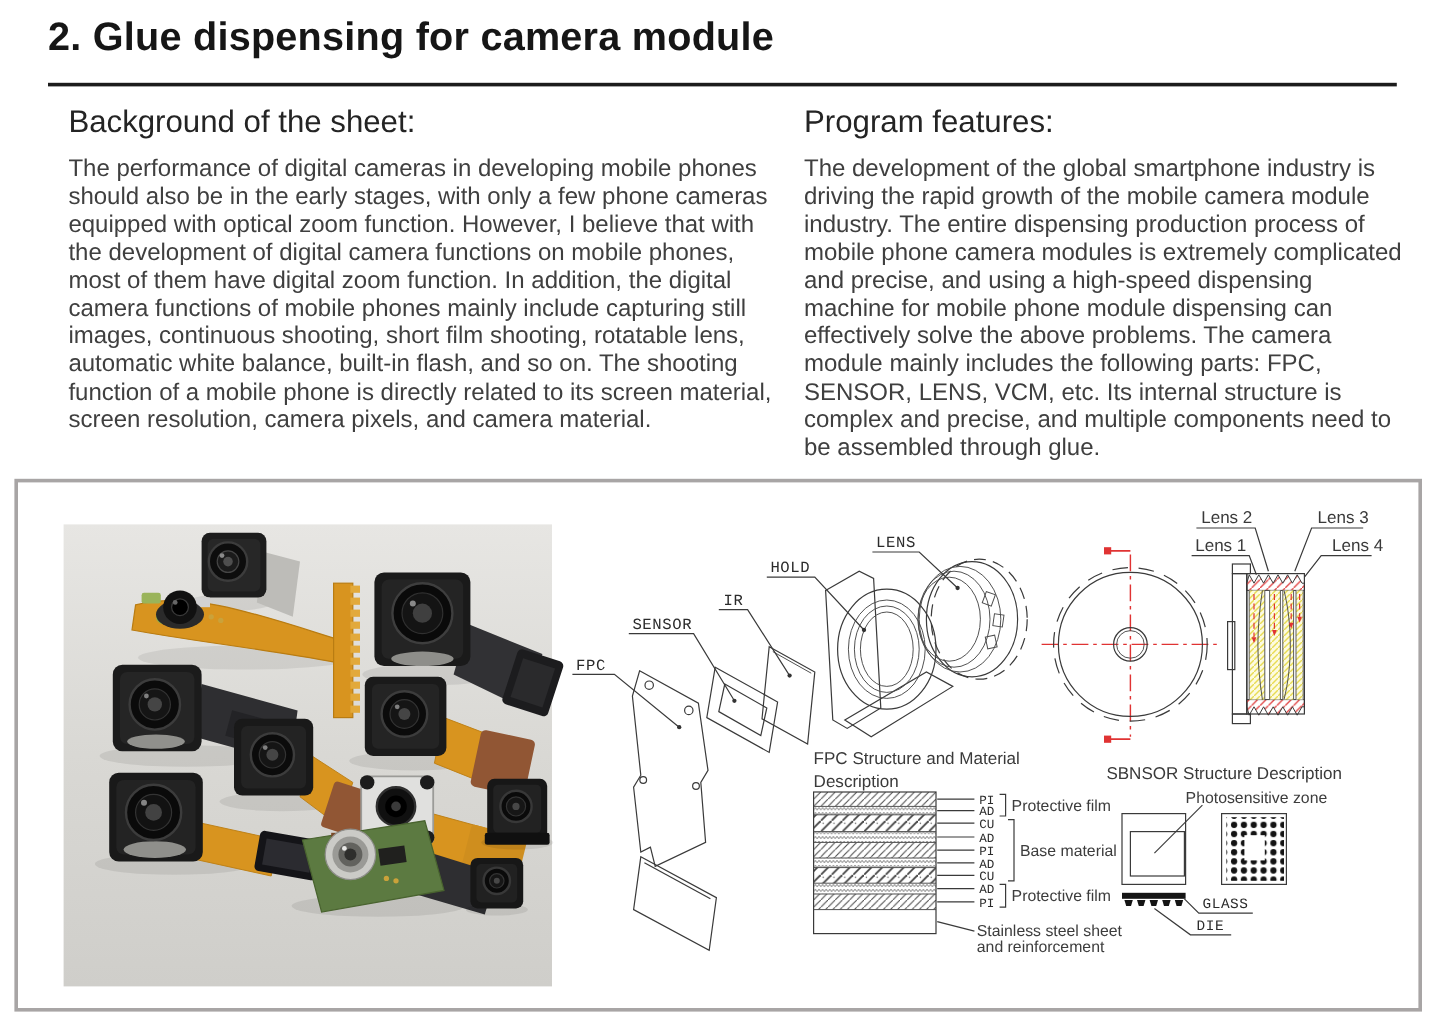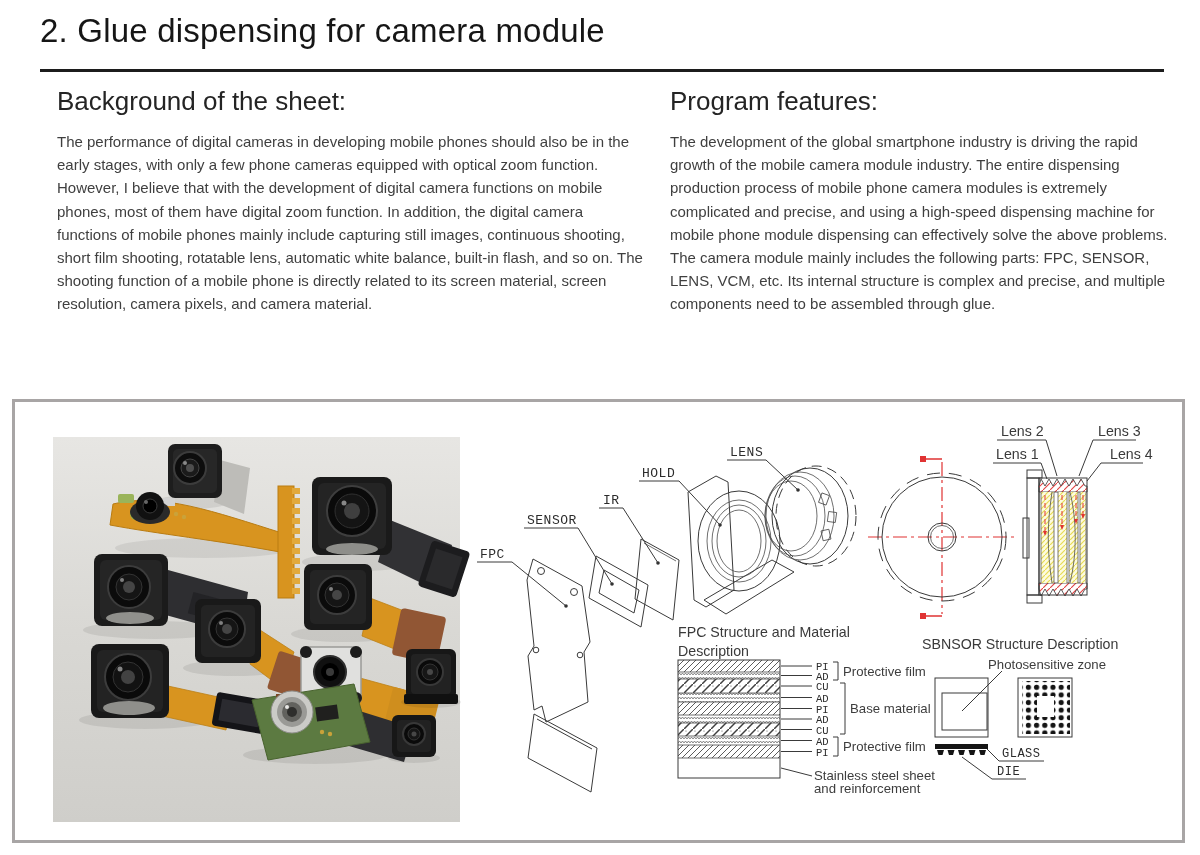--- a/index.html
+++ b/index.html
@@ -1,25 +1,25 @@
 <!DOCTYPE html>
 <html><head>
 <meta charset="utf-8">
 <style>
   html,body{margin:0;padding:0;background:#ffffff;}
   .slide{position:relative;width:1200px;height:855px;background:#ffffff;overflow:hidden;
          font-family:"Liberation Sans",sans-serif;}
-  .title{position:absolute;left:40px;top:12px;font-size:33px;font-weight:400;color:#161616;
+  .title{position:absolute;left:40px;top:12px;font-size:33px;font-weight:700;color:#161616;
          letter-spacing:.2px;white-space:nowrap;}
   .title-rule{position:absolute;left:40px;top:69px;width:1124px;height:3px;background:#1c1c1c;}
   .col{position:absolute;top:86px;}
   .col-left{left:57px;width:586px;}
   .col-right{left:670px;width:500px;}
   .col h2{margin:0 0 13px 0;font-size:26px;font-weight:400;color:#242424;}
-  .col p{margin:0;font-size:15px;line-height:23.2px;color:#3f3f3f;}
+  .col p{margin:0;font-size:20px;line-height:23.2px;color:#3f3f3f;}
   .figure-box{position:absolute;left:12px;top:399px;width:1173px;height:444px;
               border:3px solid #a8a5a5;box-sizing:border-box;background:#fff;}
   .figure-svg{display:block;}
   text{font-family:"Liberation Sans",sans-serif;}
   .t-sans14{font-size:14.2px;fill:#3a3a3a;}
   .t-sans13{font-size:13.2px;fill:#3d3d3d;}
   .t-mono13{font-family:"Liberation Mono",monospace;font-size:13px;fill:#2b2b2b;letter-spacing:.5px;}
   .t-mono12{font-family:"Liberation Mono",monospace;font-size:12px;fill:#2b2b2b;letter-spacing:.5px;}
   .t-mono10{font-family:"Liberation Mono",monospace;font-size:10.5px;fill:#2b2b2b;}
   .ln{stroke:#3a3a3a;stroke-width:1;fill:none;}

